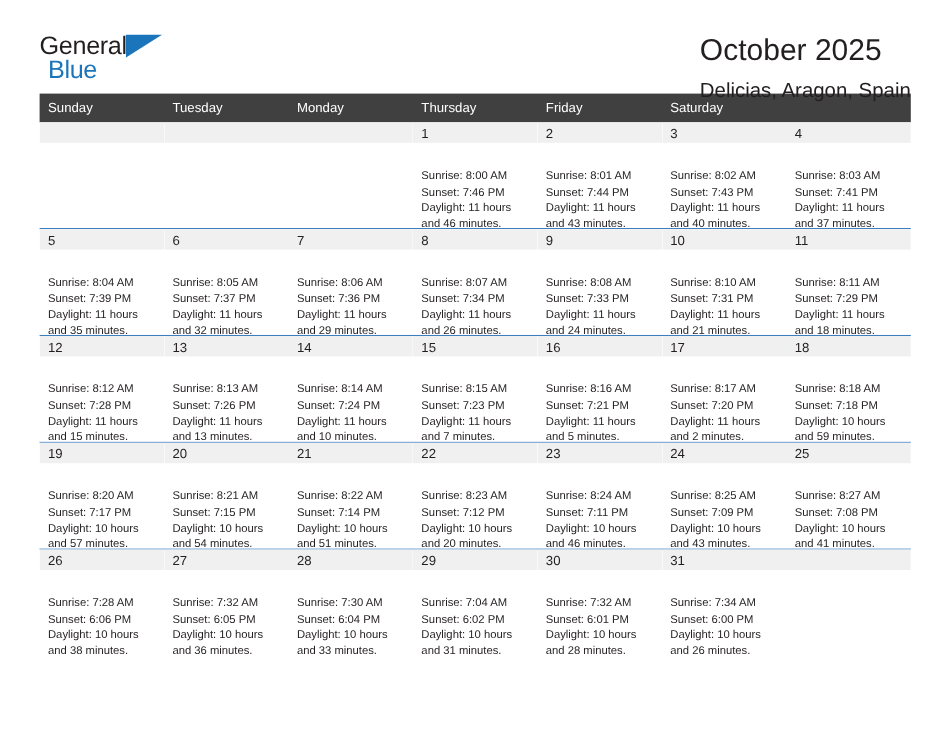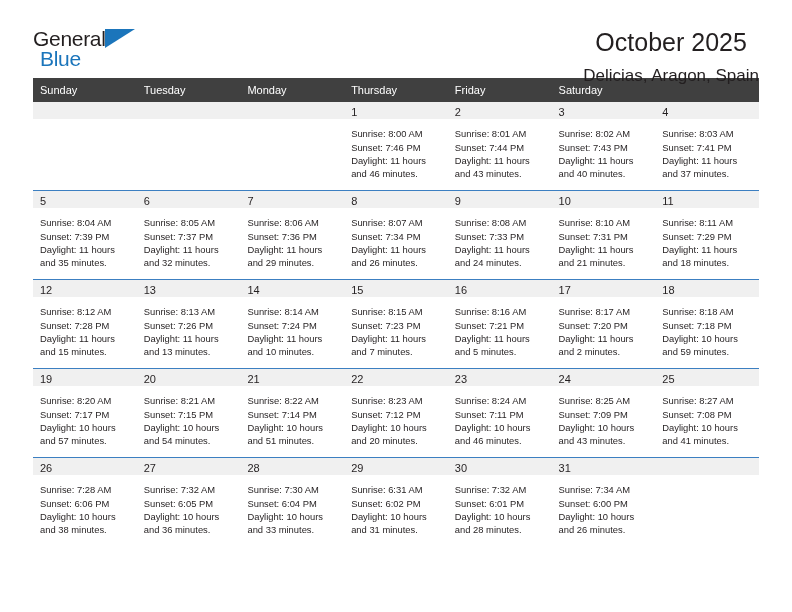--- a/index.html
+++ b/index.html
@@ -57,21 +57,21 @@
   .brand-tri {
     position: absolute;
     left: 72px;
     top: 3px;
     width: 0;
     height: 0;
     border-left: 30px solid #1b75bb;
     border-bottom: 19px solid transparent;
   }
   .title-wrap {
-    text-align: center;
+    text-align: left;
     padding-top: 2px;
   }
   .cal-title {
     font-size: 25px;
     font-weight: normal;
     color: #231f20;
     line-height: 1.15;
     white-space: nowrap;
   }
   .cal-subtitle {
@@ -119,21 +119,21 @@
     height: 17px;
     box-sizing: border-box;
     padding-left: 7px;
   }
   .daynum {
     font-size: 11px;
     color: #231f20;
     line-height: 17px;
   }
   .cell-body {
-    padding: 8px 6px 0 7px;
+    padding: 20px 6px 0 7px;
     box-sizing: border-box;
   }
   .cell-line {
     font-size: 9.4px;
     line-height: 13.3px;
     color: #231f20;
     white-space: nowrap;
   }
   .cell.empty .daynum-band { background: #f0f0f0; }
 </style>
@@ -433,21 +433,21 @@
             <div class="cell-body">
               <div class="cell-line">Sunrise: 7:30 AM</div>
               <div class="cell-line">Sunset: 6:04 PM</div>
               <div class="cell-line">Daylight: 10 hours</div>
               <div class="cell-line">and 33 minutes.</div>
             </div>
           </div>
           <div class="cell">
             <div class="daynum-band"><span class="daynum">29</span></div>
             <div class="cell-body">
-              <div class="cell-line">Sunrise: 6:31 AM</div>
+              <div class="cell-line">Sunrise: 7:04 AM</div>
               <div class="cell-line">Sunset: 6:02 PM</div>
               <div class="cell-line">Daylight: 10 hours</div>
               <div class="cell-line">and 31 minutes.</div>
             </div>
           </div>
           <div class="cell">
             <div class="daynum-band"><span class="daynum">30</span></div>
             <div class="cell-body">
               <div class="cell-line">Sunrise: 7:32 AM</div>
               <div class="cell-line">Sunset: 6:01 PM</div>

